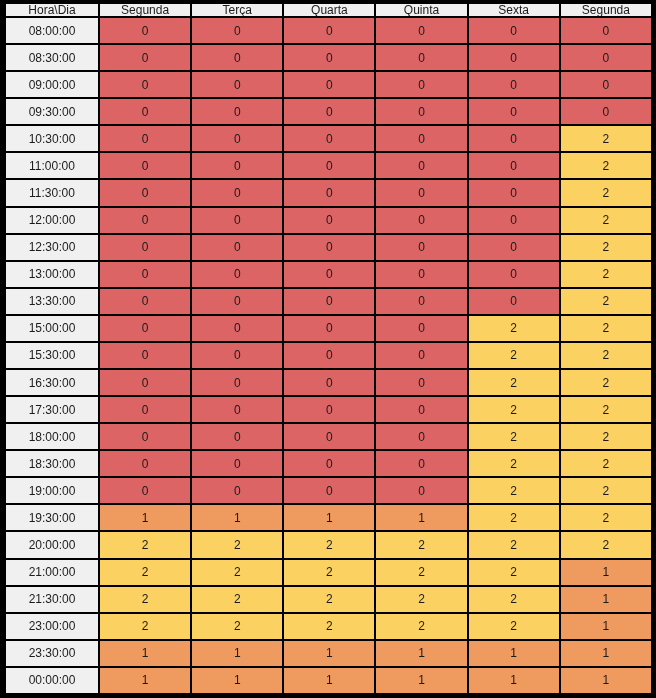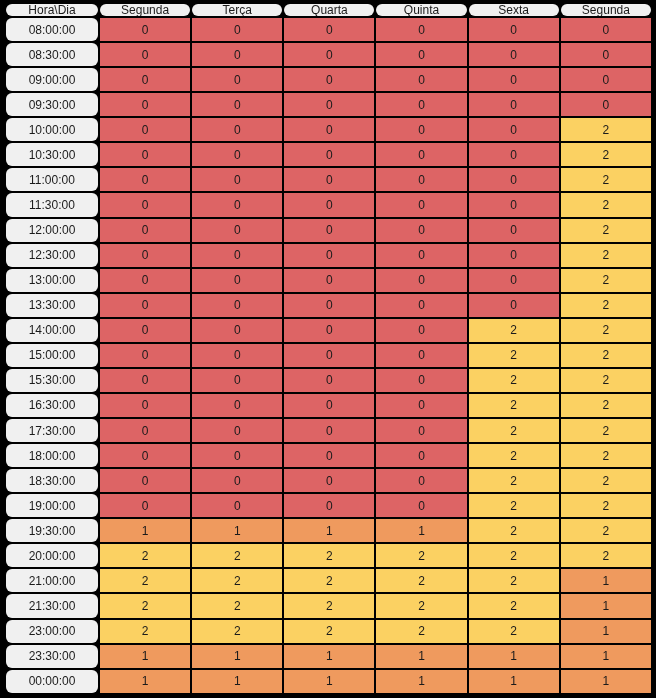--- a/index.html
+++ b/index.html
@@ -36,21 +36,20 @@
     vertical-align: middle;
     font-size: 12px;
     line-height: 1;
     color: #1b1b1b;
     font-weight: normal;
     white-space: nowrap;
     overflow: hidden;
   }
   th.col-head, td.hour-cell {
     background: #f0f0f0;
-    border-radius: 6px;
   }
   th.col-head {
     font-size: 12.5px;
   }
   td.hour-cell {
     font-size: 12px;
   }
   td.v0 { background: #dd6465; }
   td.v1 { background: #ef9a5e; }
   td.v2 { background: #fbd162; }
@@ -112,29 +111,20 @@
         <tr>
           <td class="hour-cell">09:30:00</td>
           <td class="v0">0</td>
           <td class="v0">0</td>
           <td class="v0">0</td>
           <td class="v0">0</td>
           <td class="v0">0</td>
           <td class="v0">0</td>
         </tr>
         <tr>
-          <td class="hour-cell">10:00:00</td>
-          <td class="v0">0</td>
-          <td class="v0">0</td>
-          <td class="v0">0</td>
-          <td class="v0">0</td>
-          <td class="v0">0</td>
-          <td class="v2">2</td>
-        </tr>
-        <tr>
           <td class="hour-cell">10:30:00</td>
           <td class="v0">0</td>
           <td class="v0">0</td>
           <td class="v0">0</td>
           <td class="v0">0</td>
           <td class="v0">0</td>
           <td class="v2">2</td>
         </tr>
         <tr>
           <td class="hour-cell">11:00:00</td>
@@ -181,29 +171,20 @@
           <td class="v0">0</td>
           <td class="v2">2</td>
         </tr>
         <tr>
           <td class="hour-cell">13:30:00</td>
           <td class="v0">0</td>
           <td class="v0">0</td>
           <td class="v0">0</td>
           <td class="v0">0</td>
           <td class="v0">0</td>
-          <td class="v2">2</td>
-        </tr>
-        <tr>
-          <td class="hour-cell">14:00:00</td>
-          <td class="v0">0</td>
-          <td class="v0">0</td>
-          <td class="v0">0</td>
-          <td class="v0">0</td>
-          <td class="v2">2</td>
           <td class="v2">2</td>
         </tr>
         <tr>
           <td class="hour-cell">15:00:00</td>
           <td class="v0">0</td>
           <td class="v0">0</td>
           <td class="v0">0</td>
           <td class="v0">0</td>
           <td class="v2">2</td>
           <td class="v2">2</td>

